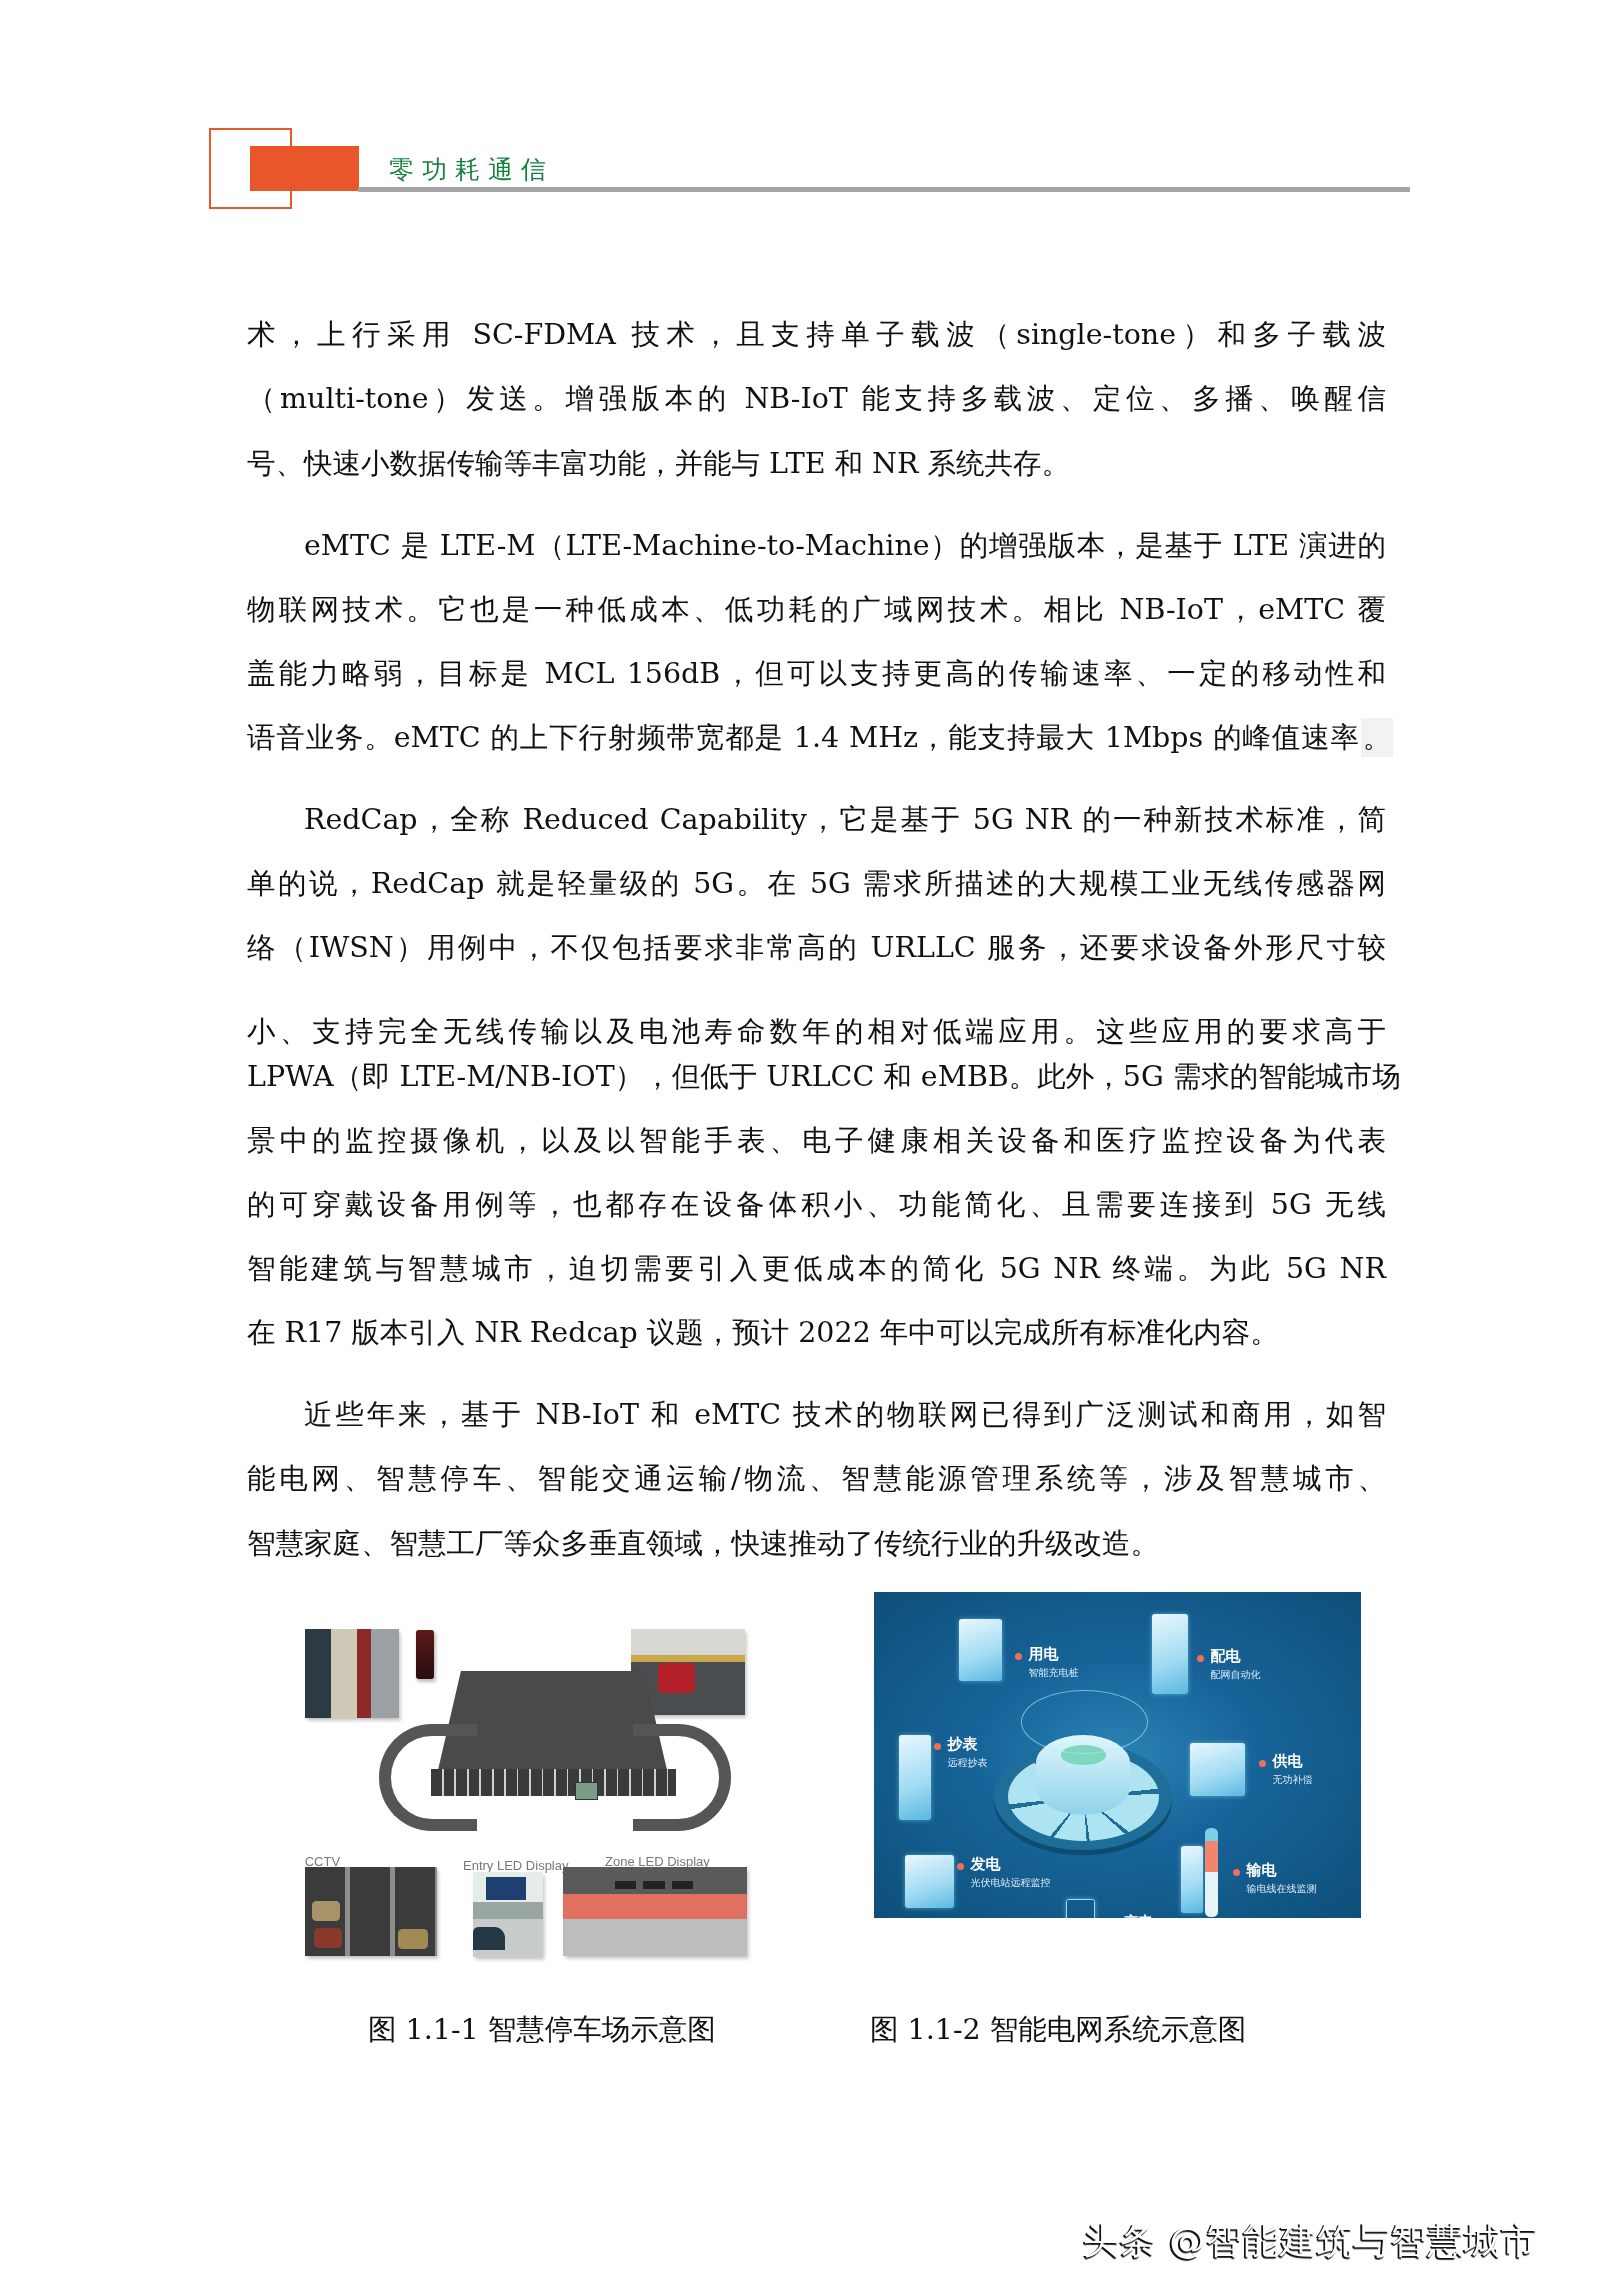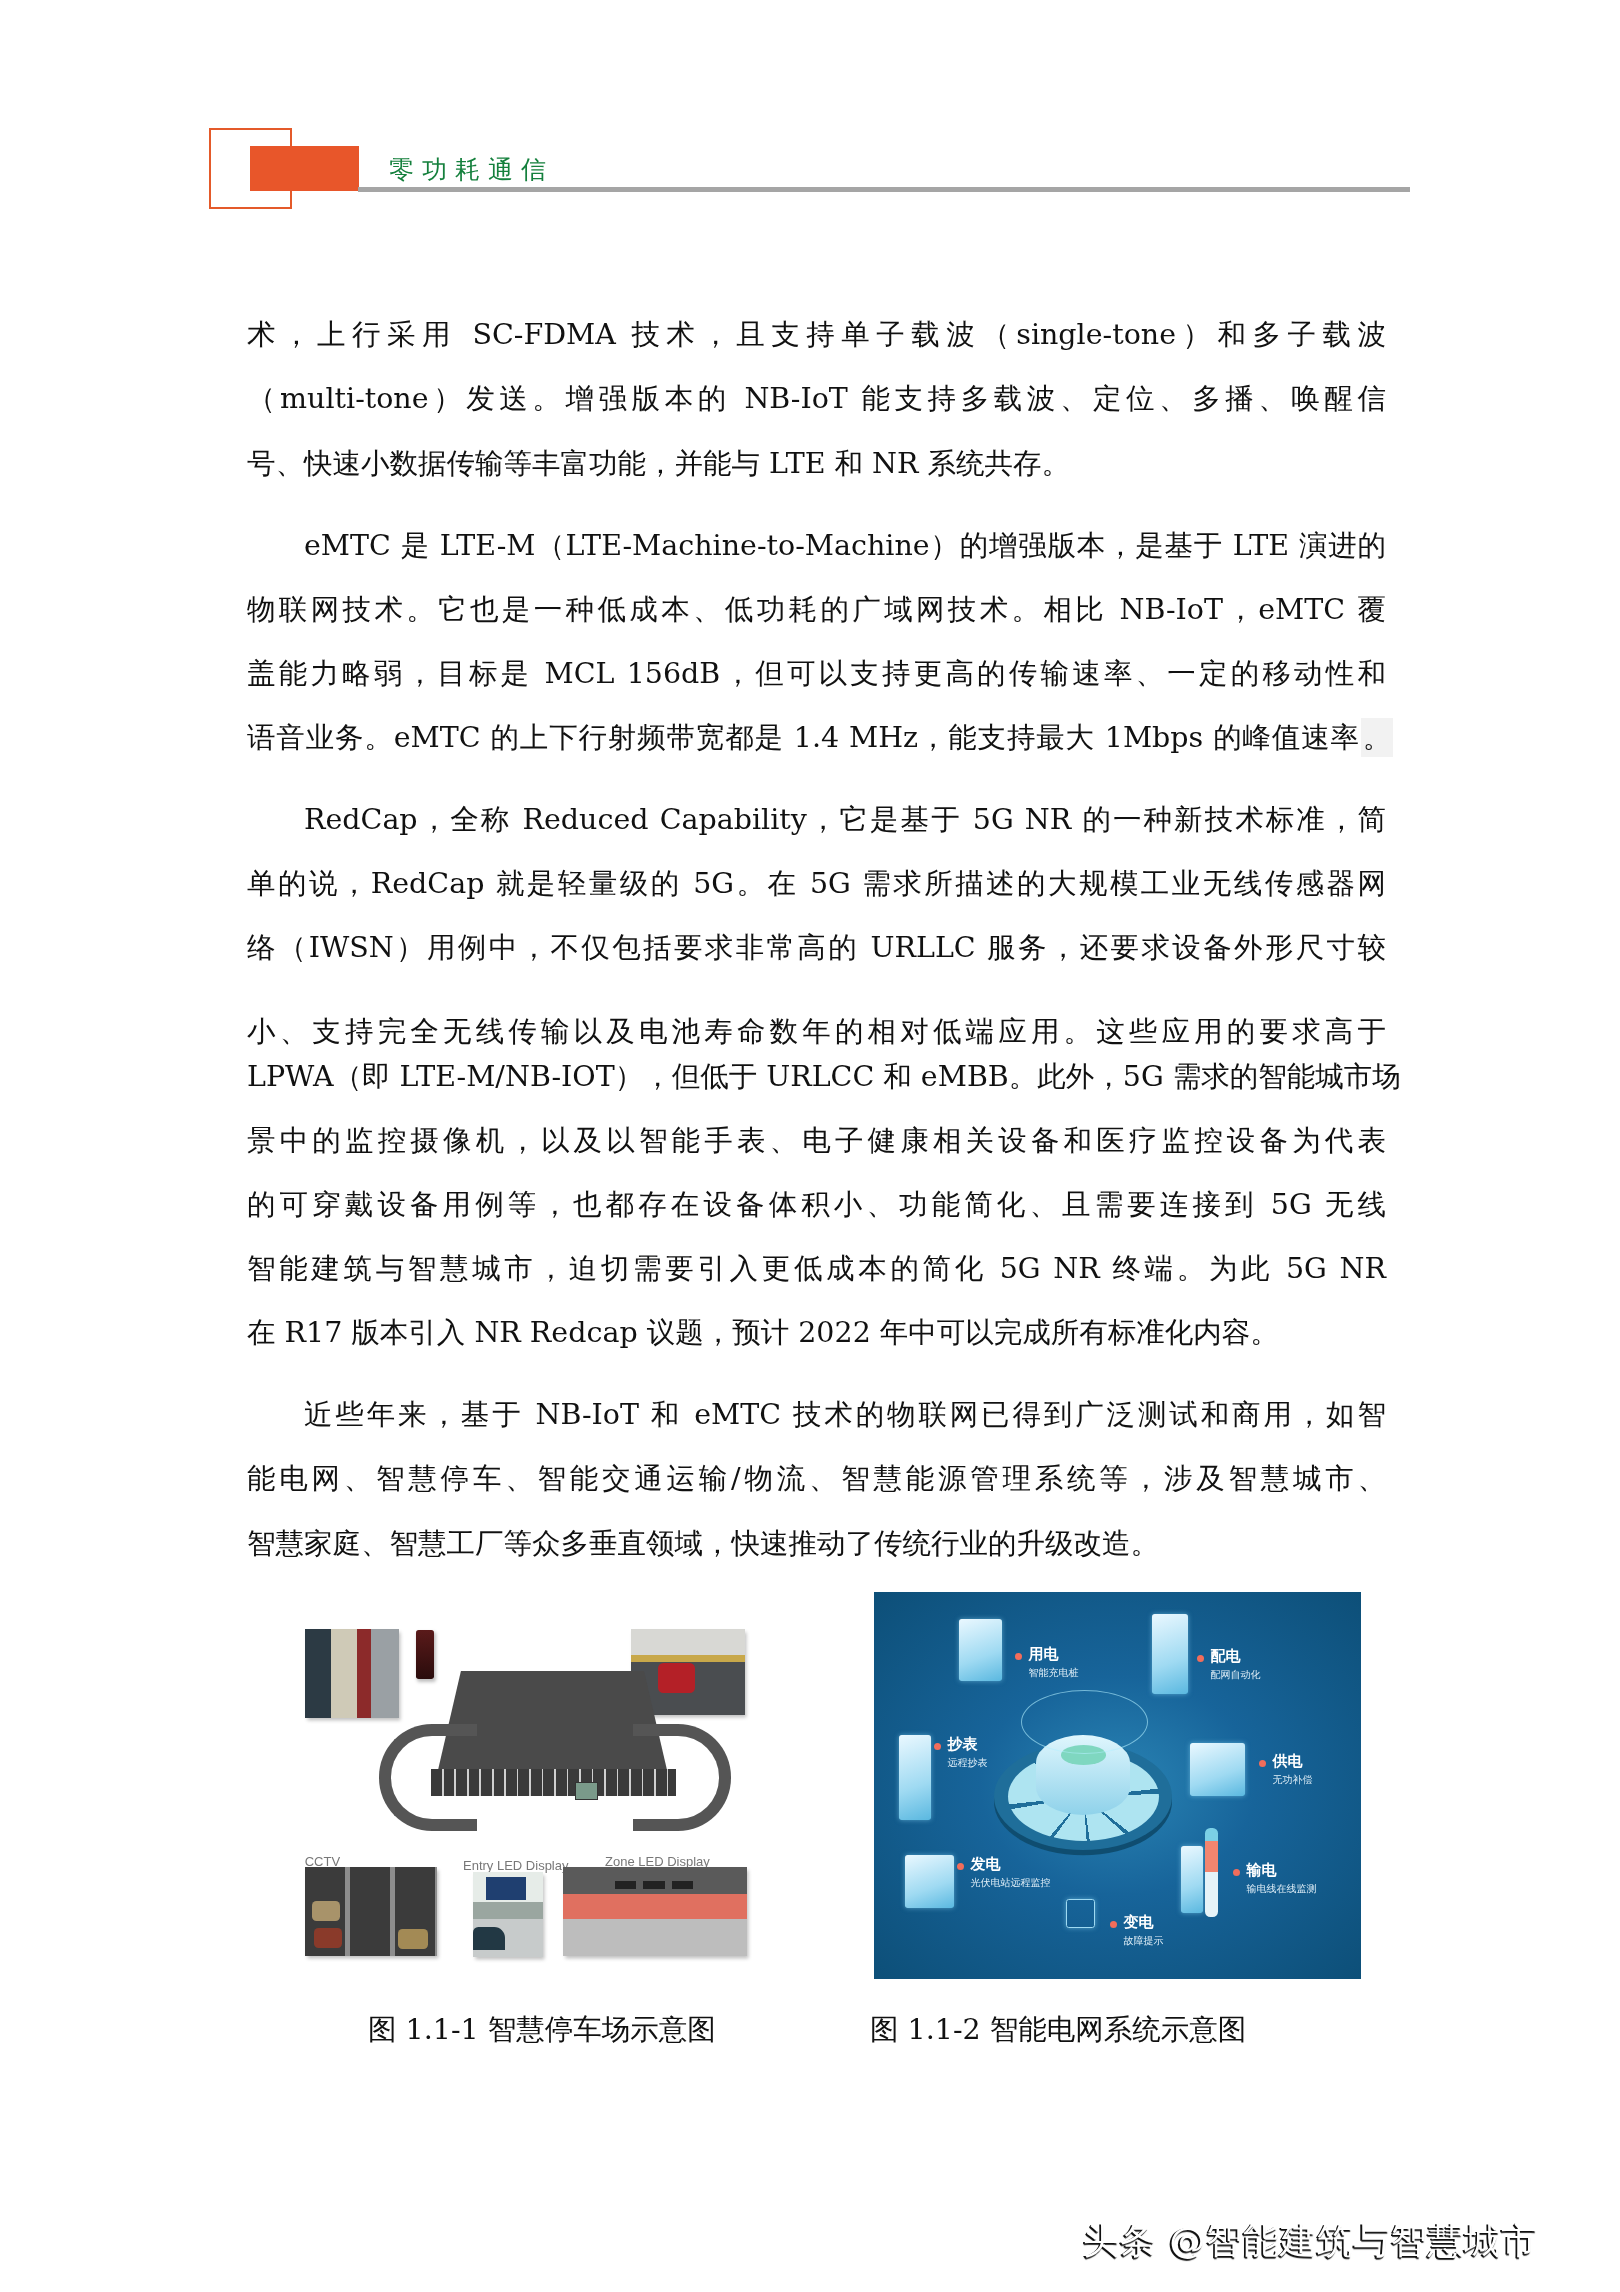--- a/index.html
+++ b/index.html
@@ -17,21 +17,21 @@
   
   .text-block { position: absolute; left: 247px; width: 1139px; }
   .line { position: absolute; left: 0; width: 1139px; height: 36px; font-size: 28.5px; line-height: 36px;
           white-space: nowrap; text-align: justify; text-align-last: justify; }
   .line.last { text-align-last: left; }
   .line.indent { padding-left: 57px; width: 1082px; }
   .hl { background: #f2f2f2; padding: 0 1.8px; }
 
   
   .fig-parking { position: absolute; left: 294px; top: 1600px; width: 521px; height: 388px; background: #fff; }
-  .fig-grid { position: absolute; left: 874px; top: 1592px; width: 487px; height: 387px;
+  .fig-grid { position: absolute; left: 874px; top: 1592px; width: 487px; height: 326px;
               background: radial-gradient(ellipse at 50% 50%, #2a84b4 0%, #17649a 40%, #0d4f78 100%); overflow: hidden; text-align: right; }
   .caption { position: absolute; top: 2012px; font-size: 28.5px; line-height: 36px; white-space: nowrap; }
 
   
   .pk-photo { position: absolute; background: #6b6b6b; box-shadow: 1.8px 2.7px 3.6px rgba(0,0,0,0.25); overflow: hidden; }
   .pk-label { position: absolute; font-size: 13px; color: #777; font-family: Liberation Sans, sans-serif; white-space: nowrap; }
   .pk-deck { position: absolute; left: 85px; top: 71px; width: 352px; height: 169px; }
 
   
   .node { position: absolute; }

